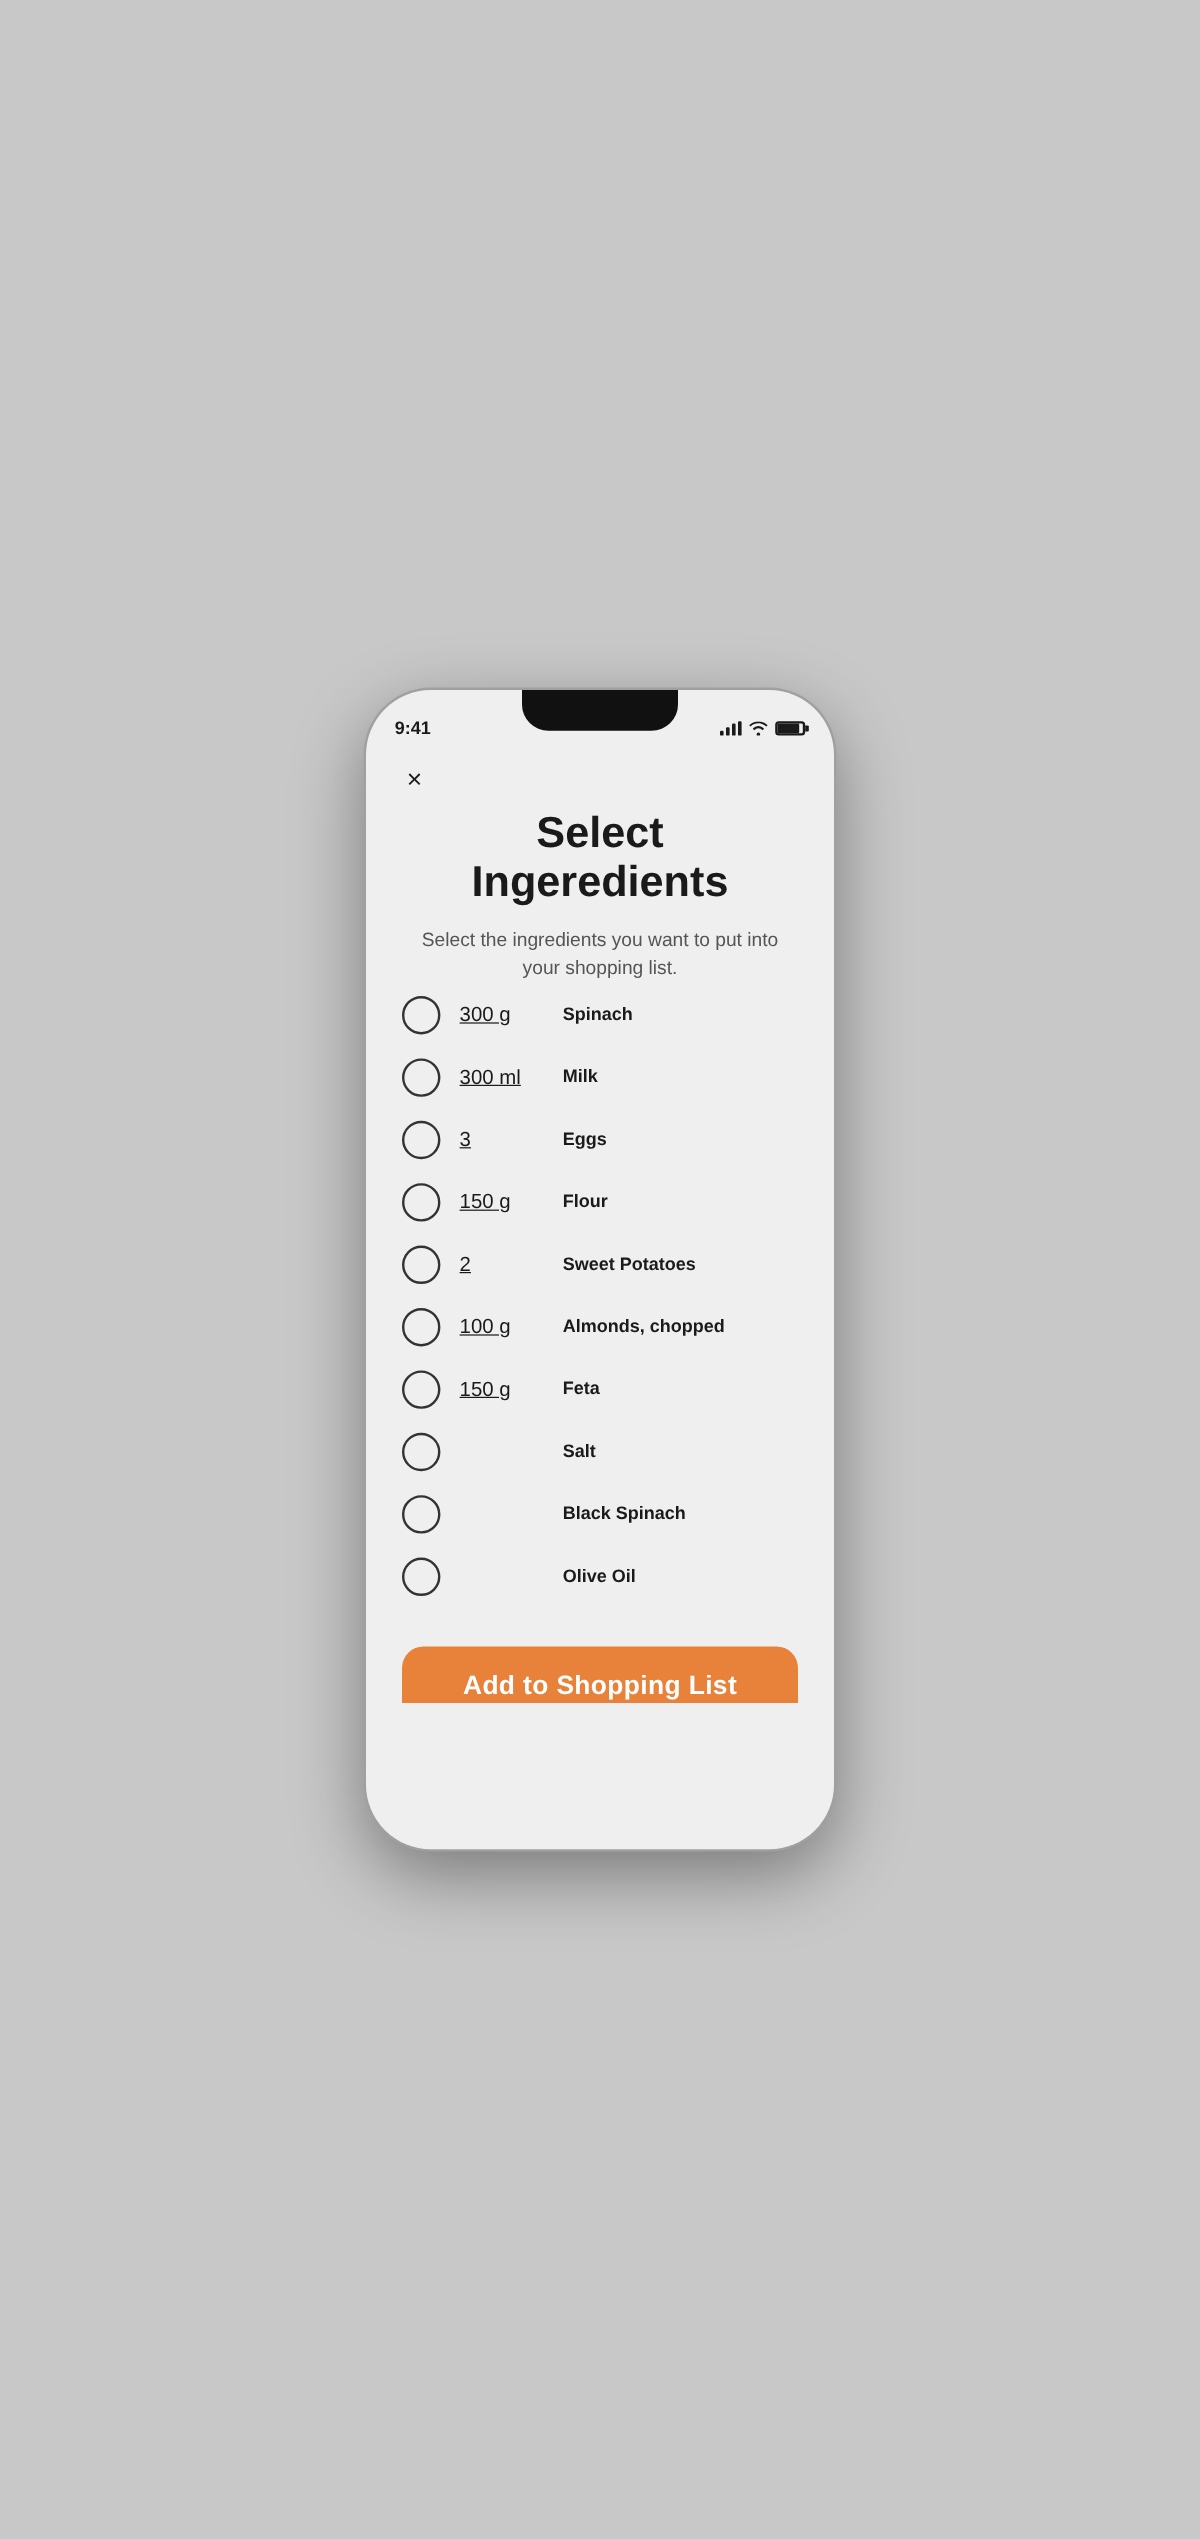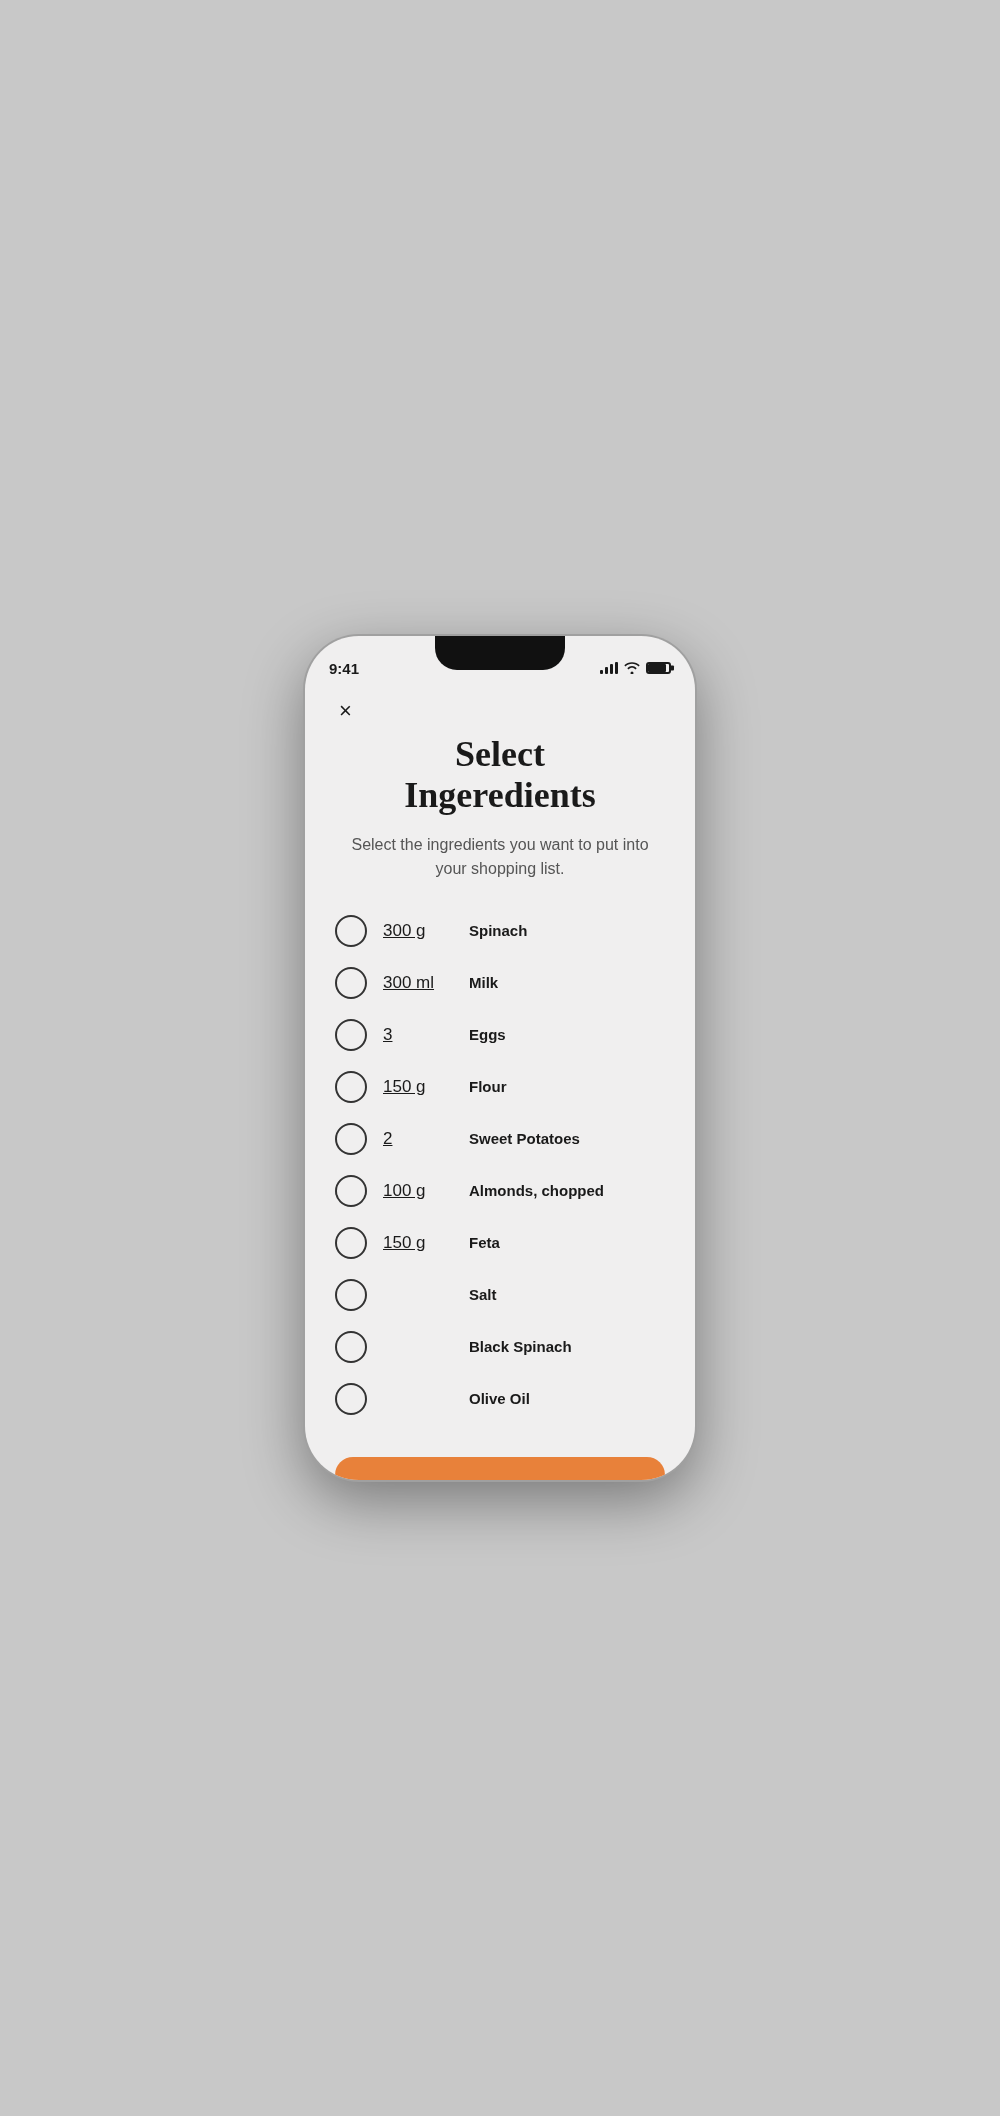--- a/index.html
+++ b/index.html
@@ -12,21 +12,21 @@
       background: #c8c8c8;
       display: flex;
       justify-content: center;
       align-items: center;
       min-height: 100vh;
       font-family: -apple-system, BlinkMacSystemFont, 'Helvetica Neue', sans-serif;
     }
 
     .phone-frame {
       width: 390px;
-      height: 844px;
+      height: 966px;
       background: #f0efef;
       border-radius: 54px;
       position: relative;
       box-shadow: 0 0 0 2px #a0a0a0, 0 20px 60px rgba(0,0,0,0.4);
       overflow: hidden;
     }
 
     
     .notch {
       position: absolute;
@@ -131,29 +131,27 @@
       line-height: 1;
     }
 
     .page-title {
       font-size: 36px;
       font-weight: 800;
       color: #1a1a1a;
       text-align: center;
       line-height: 1.15;
       margin-bottom: 16px;
-      font-family: Liberation Serif, serif;
     }
 
     .page-subtitle {
       font-size: 16px;
       color: #555;
       text-align: center;
       line-height: 1.5;
-      margin-bottom: 24px;
     }
 
     .ingredients-list {
       list-style: none;
       margin-bottom: 32px;
     }
 
     .ingredient-item {
       display: flex;
       align-items: center;

